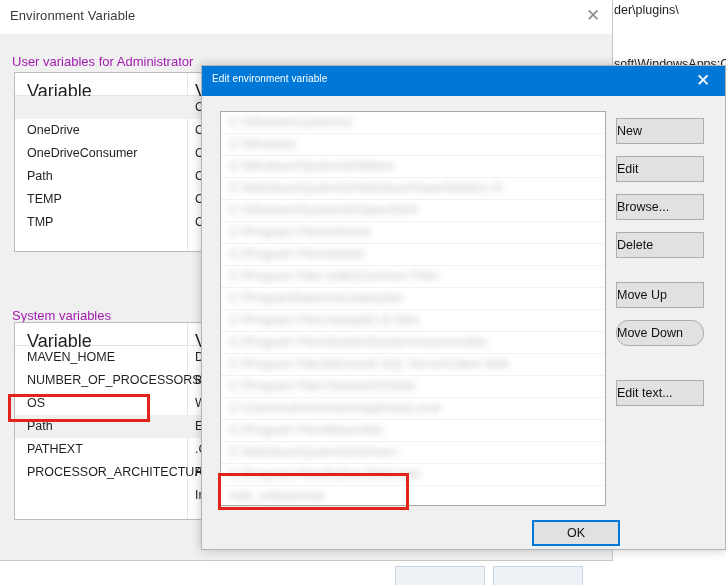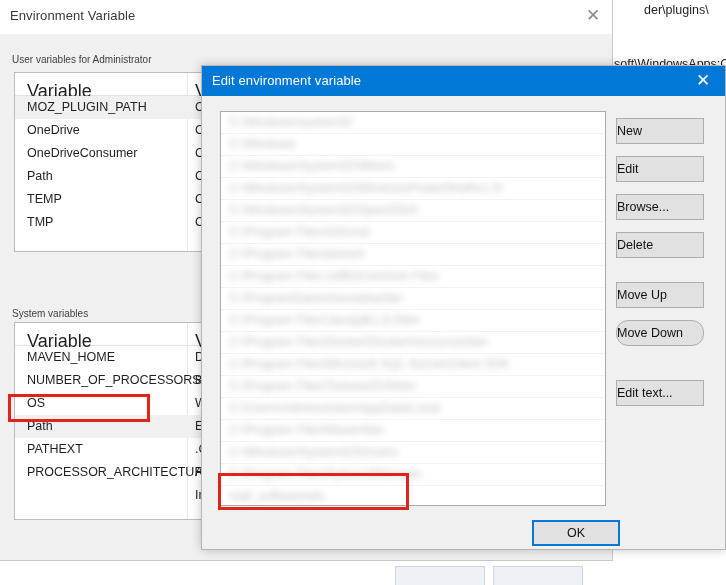--- a/index.html
+++ b/index.html
@@ -27,21 +27,21 @@
     color:#8c8c8c;font-size:17px;line-height:24px;text-align:center;font-weight:300;
   }
   #ev-topstrip{
     position:absolute;left:0;top:0;width:612px;height:3px;overflow:hidden;
   }
   #ev-topstrip .tl{
     position:absolute;left:20px;top:-7px;font-size:11px;color:#6d6d6d;
     filter:blur(1.6px);opacity:.85;white-space:nowrap;
   }
 
-  .grp-label{position:absolute;font-size:10px;color:#404040;}
+  .grp-label{position:absolute;font-size:13px;color:#a21caf;}
   .listbox{
     position:absolute;background:#ffffff;border:1px solid #bcbcbc;overflow:hidden;
   }
   .lb-head{
     position:absolute;left:0;top:0;width:100%;height:22px;
     border-bottom:1px solid #e3e3e3;background:#ffffff;
   }
   .lb-head .hcell{position:absolute;top:8px;font-size:18px;color:#1f1f1f;}
   .lb-row{
     position:relative;height:23px;line-height:23px;font-size:12.5px;color:#1f1f1f;
@@ -60,21 +60,21 @@
   
   #edit-dlg{
     position:absolute;left:201px;top:65px;width:525px;height:485px;
     background:#f0f0f0;border:1px solid #b4b4b4;box-sizing:border-box;
     box-shadow:0 0 10px rgba(0,0,0,.22);
   }
   #edit-title{
     position:absolute;left:0;top:0;width:100%;height:30px;background:#0078d7;
   }
   #edit-title .t{
-    position:absolute;left:10px;top:7px;font-size:13px;color:#ffffff;letter-spacing:.1px;
+    position:absolute;left:10px;top:7px;font-size:10px;color:#ffffff;letter-spacing:.1px;
   }
   #edit-title .x{
     position:absolute;right:0;top:0;width:44px;height:30px;color:#ffffff;
     font-size:17px;line-height:30px;text-align:center;font-weight:300;
   }
 
   #path-list{
     position:absolute;left:18px;top:45px;width:386px;height:395px;
     background:#ffffff;border:1px solid #a9a9a9;box-sizing:border-box;overflow:hidden;
   }
@@ -128,21 +128,20 @@
   <div class="grp-label" style="left:12px;top:54px;">User variables for Administrator</div>
 
   <div class="listbox" id="user-list" style="left:14px;top:72px;width:540px;height:178px;">
     <div class="lb-head">
       <div class="hcell" style="left:12px;">Variable</div>
       <div class="hcell" style="left:180px;">V</div>
     </div>
     <div class="lb-sep" style="left:172px;top:0;bottom:0;"></div>
     <div id="user-rows" style="position:absolute;left:0;top:23px;width:100%;">
         <div class="lb-row sel">
-          <span class="vname">MOZ_PLUGIN_PATH</span>
           <span class="vval">C</span>
         </div>
         <div class="lb-row">
           <span class="vname">OneDrive</span>
           <span class="vval">C</span>
         </div>
         <div class="lb-row">
           <span class="vname">OneDriveConsumer</span>
           <span class="vval">C</span>
         </div>
@@ -195,21 +194,21 @@
           <span class="vval">A</span>
         </div>
         <div class="lb-row">
           <span class="vval">In</span>
         </div>
       </div>
   </div>
 </div>
 
 <div id="bg-right-text">
-    <div class="bgtext" style="left: 644px; top: 3px;">der\plugins\</div>
+    <div class="bgtext" style="left: 614px; top: 3px;">der\plugins\</div>
     <div class="bgtext" style="left: 614px; top: 57px;">soft\WindowsApps;C:...</div>
   </div>
 
 <div id="edit-dlg">
 
   <div id="edit-title">
     <div class="t">Edit environment variable</div>
     <div class="x">✕</div>
   </div>
 

